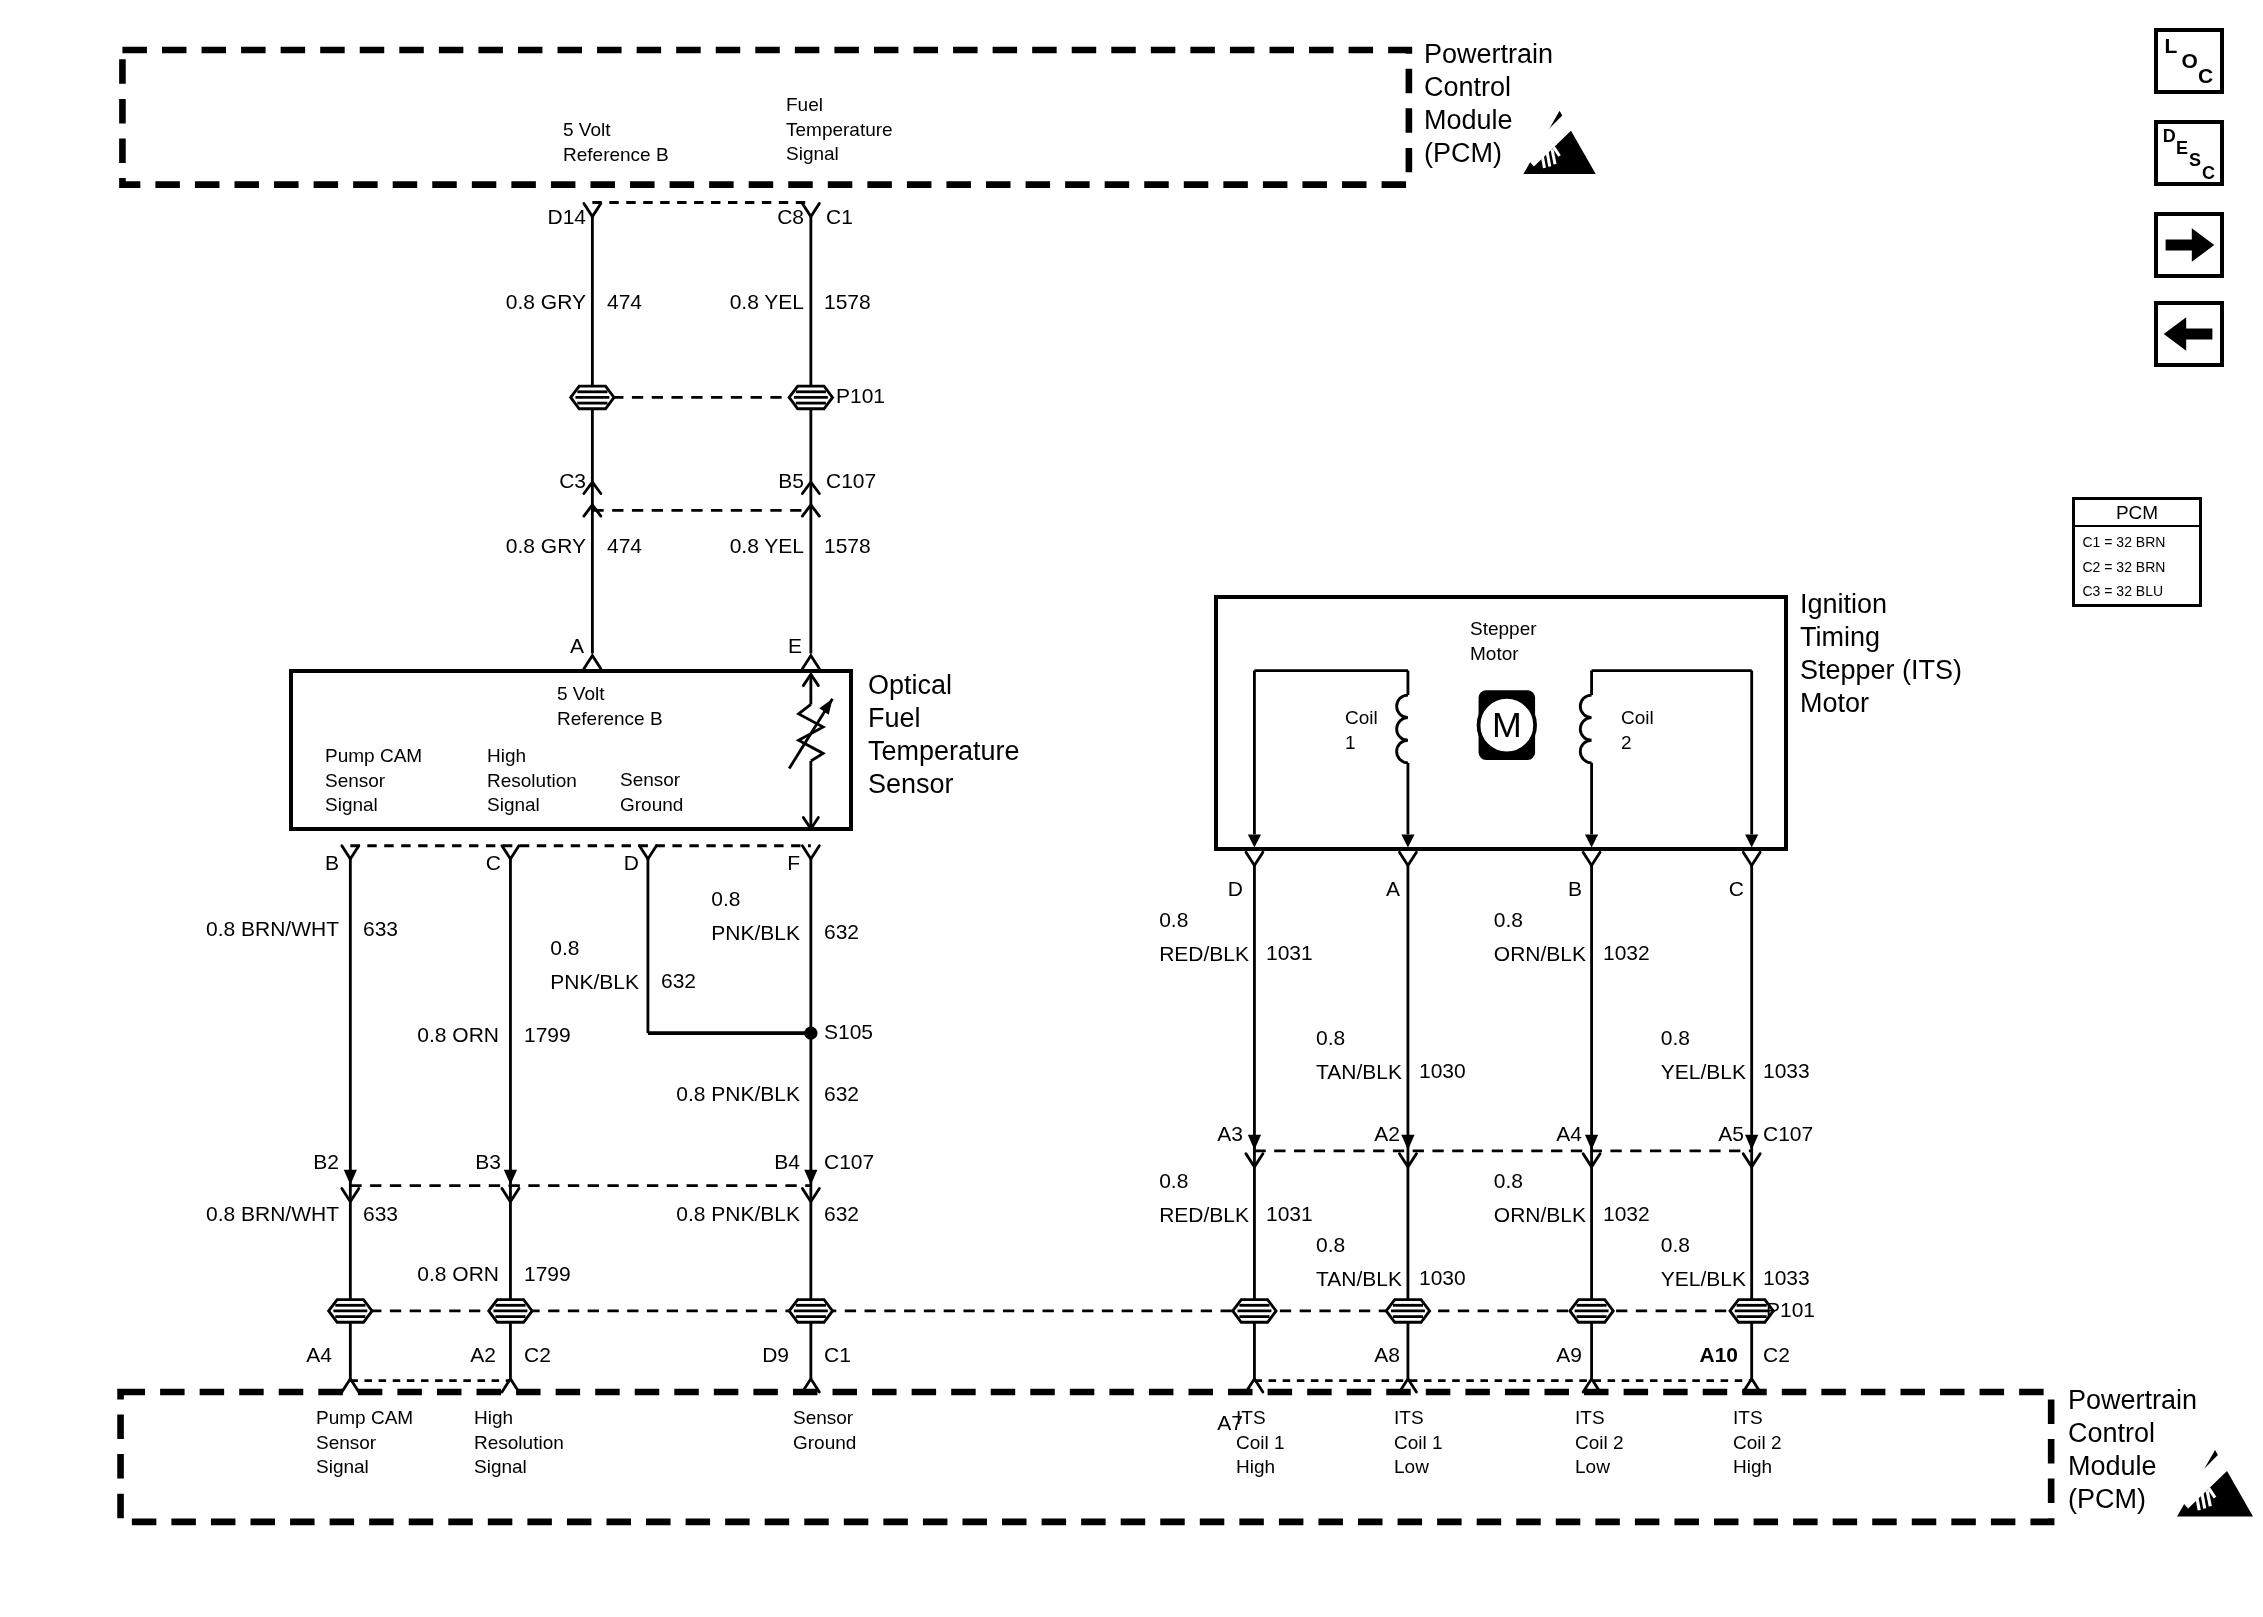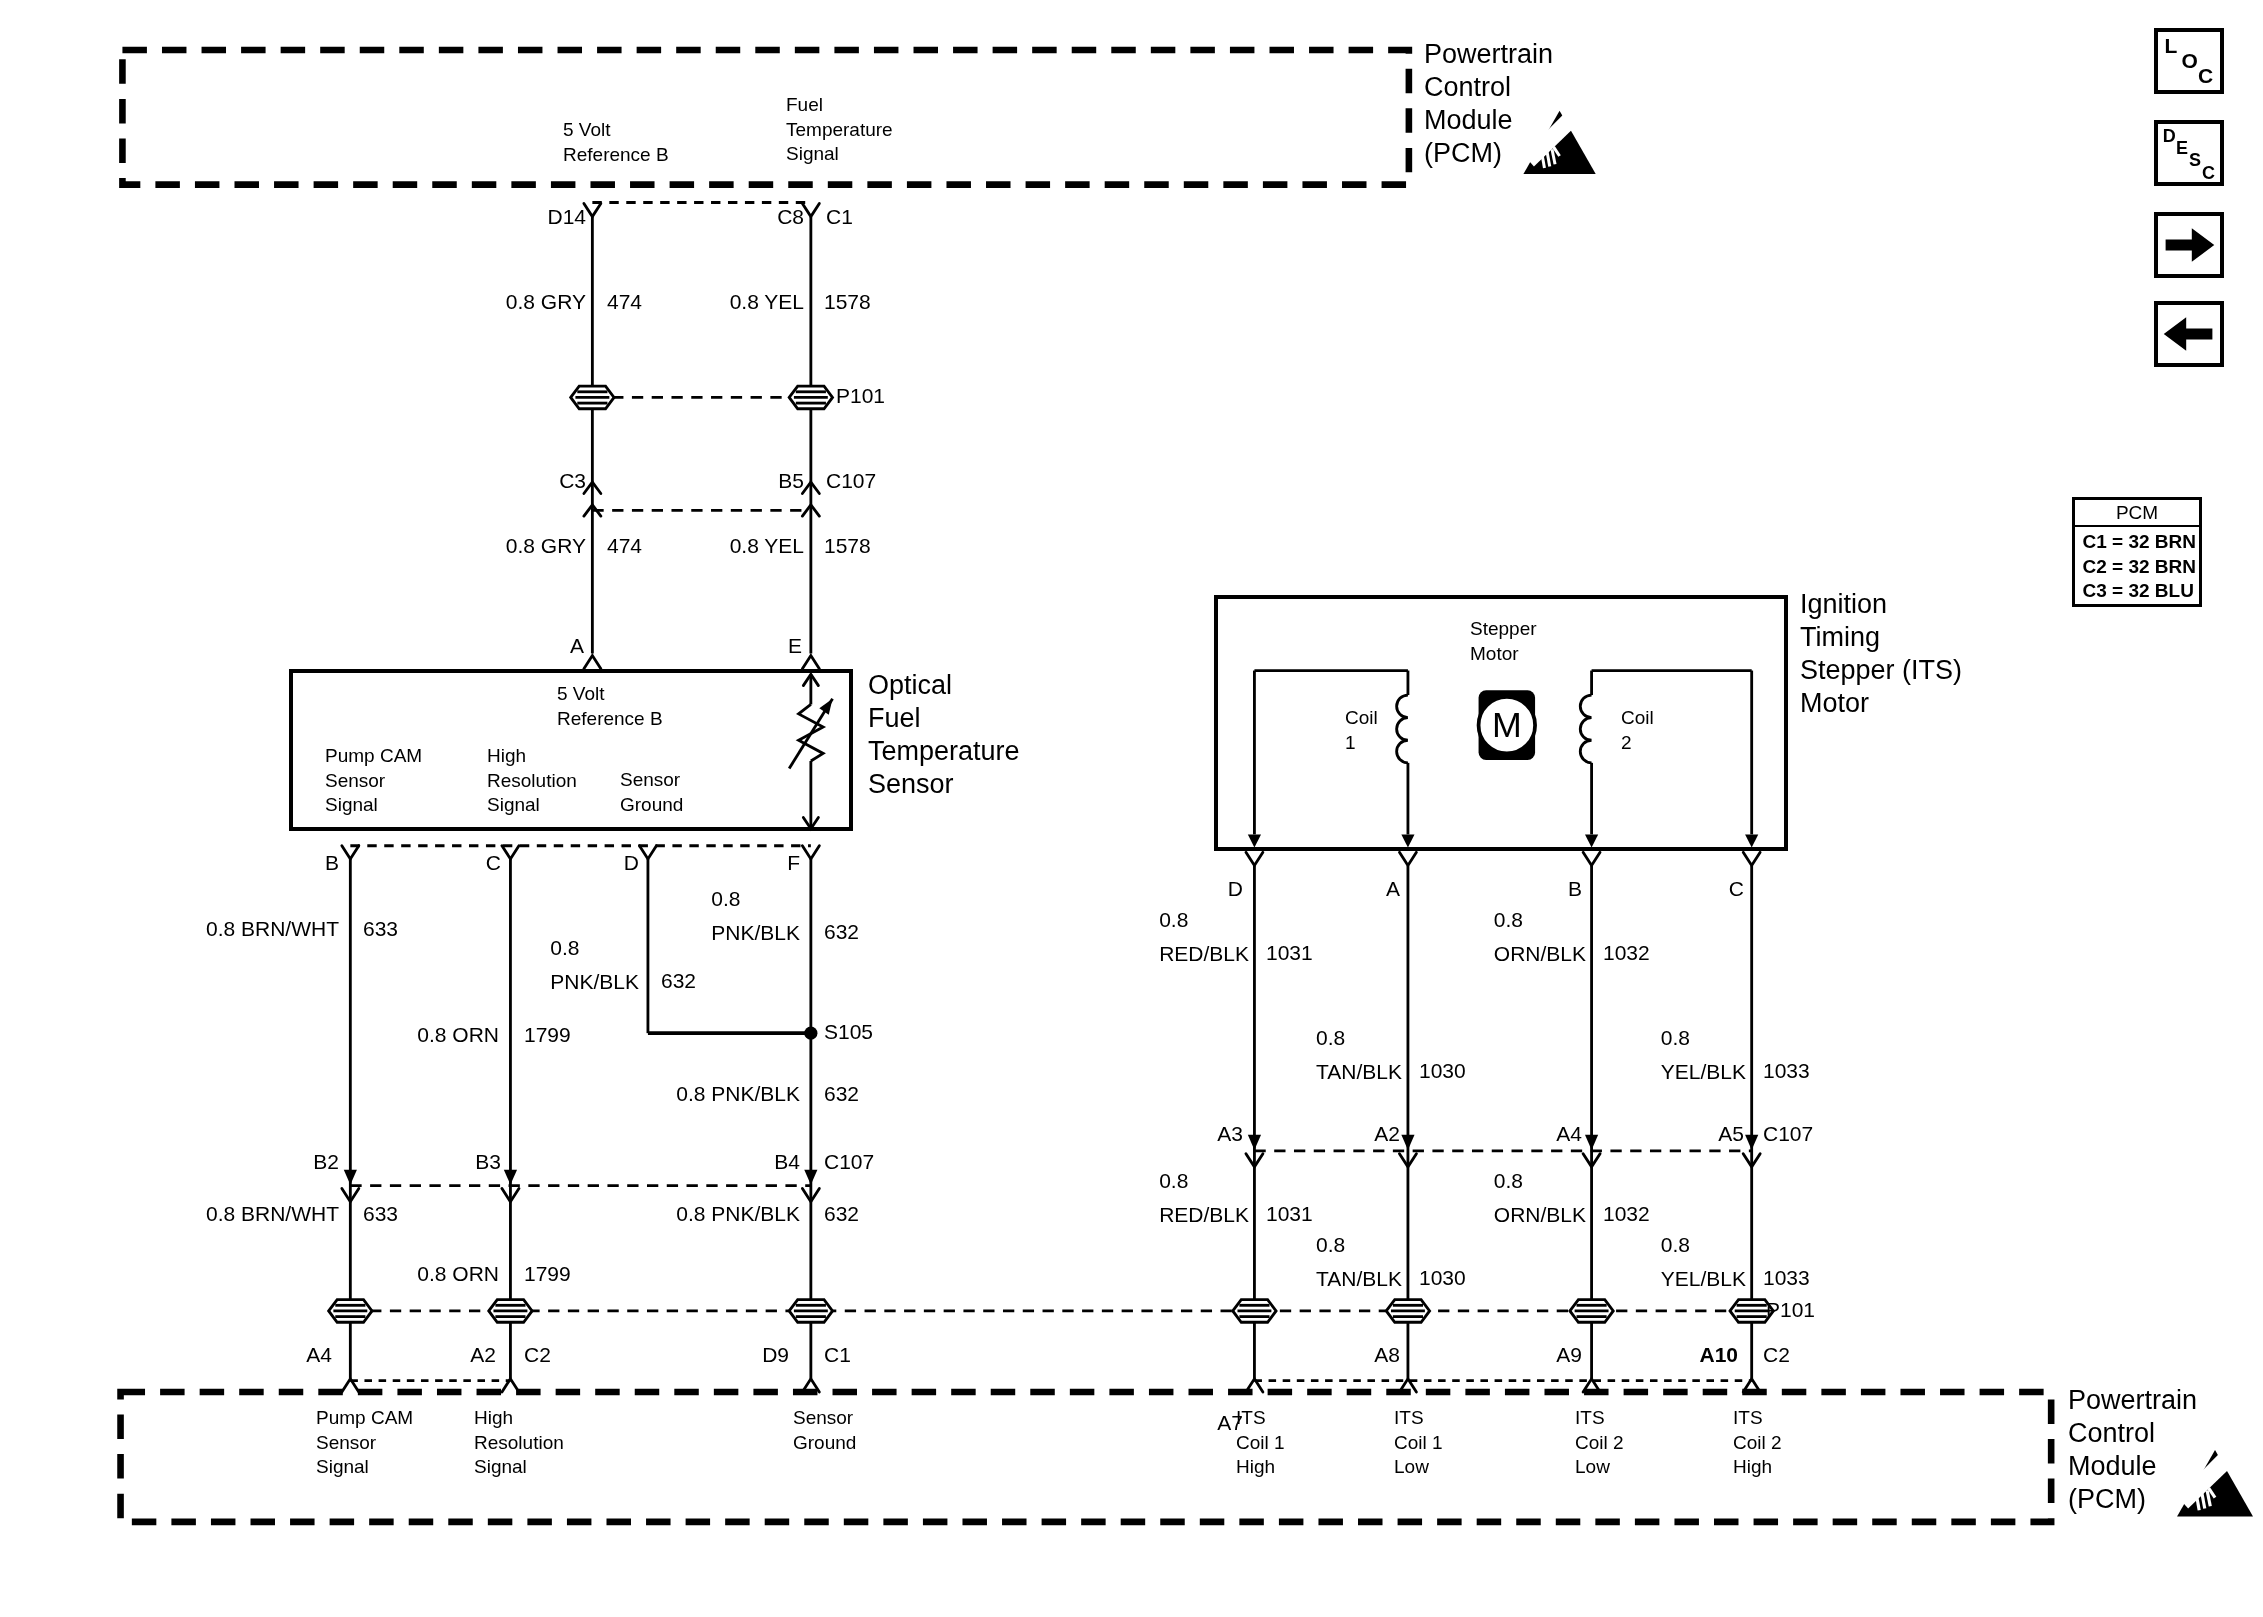--- a/index.html
+++ b/index.html
@@ -8,21 +8,21 @@
   svg{position:absolute;left:0;top:0;}
   .t{position:absolute;white-space:pre-line;font-size:21px;line-height:28px;color:#000;}
   .c{transform:translateY(-52%);}
   .s20{font-size:19px;line-height:24.5px;}
   .s29{font-size:27px;line-height:33px;}
   .w2{line-height:34px;}
   .ra{text-align:left;}
   .box{position:absolute;border:4.7px solid #000;background:transparent;}
   .legend{position:absolute;border:3.8px solid #000;background:#fff;}
   .legend .hdr{border-bottom:2.8px solid #000;text-align:center;font-size:19px;line-height:25.4px;height:25.4px;}
-  .legend .rows{padding:2.8px 0 0 7.5px;font-size:19px;line-height:24.5px;white-space:pre-line;font-weight:bold;}
+  .legend .rows{padding:2.8px 0 0 7.5px;font-size:14px;line-height:24.5px;white-space:pre-line;}
   .btn{position:absolute;left:2154px;width:62px;height:58px;border:4.7px solid #000;background:#fff;}
   .bl{position:absolute;font-size:21px;font-weight:bold;}
   .bl2{position:absolute;font-size:18px;font-weight:bold;}
   .w{stroke:#000;stroke-width:3;fill:none;}
   .w4{stroke:#000;stroke-width:4;fill:none;}
   .dbox{fill:none;stroke:#000;stroke-width:7;stroke-dasharray:26 16;}
   .dl{stroke:#000;stroke-width:3;fill:none;stroke-dasharray:12 9;}
   .dp{stroke:#000;stroke-width:3;fill:none;stroke-dasharray:10 8;}
   .dm{stroke:#000;stroke-width:3;fill:none;stroke-dasharray:8 7;}
   .fk{fill:none;stroke:#000;stroke-width:3;stroke-linecap:round;}

